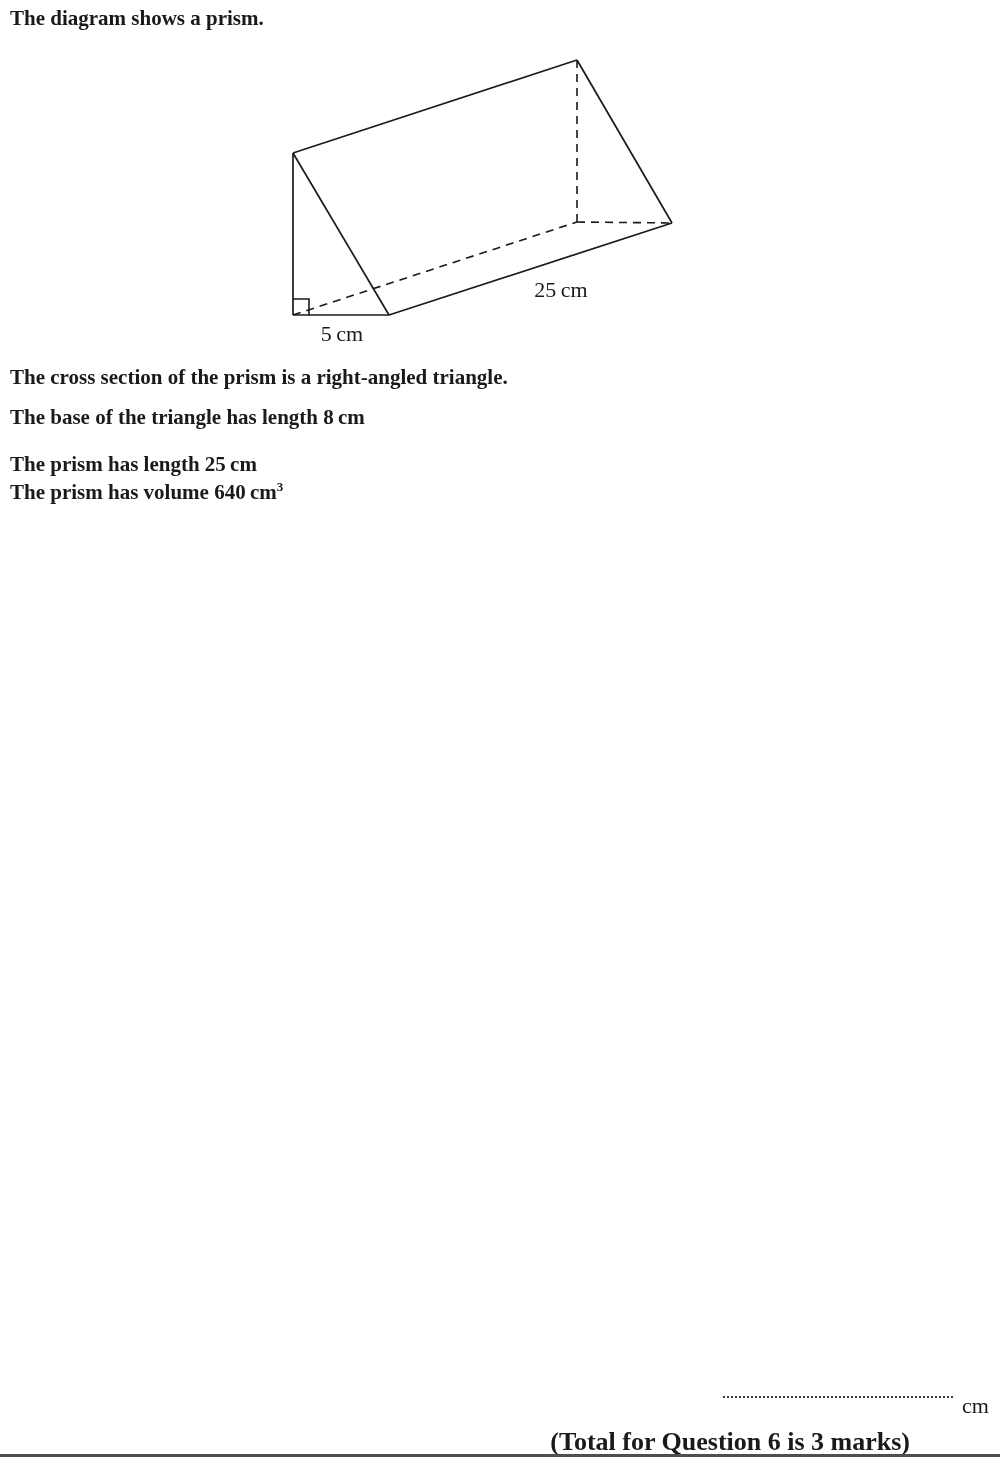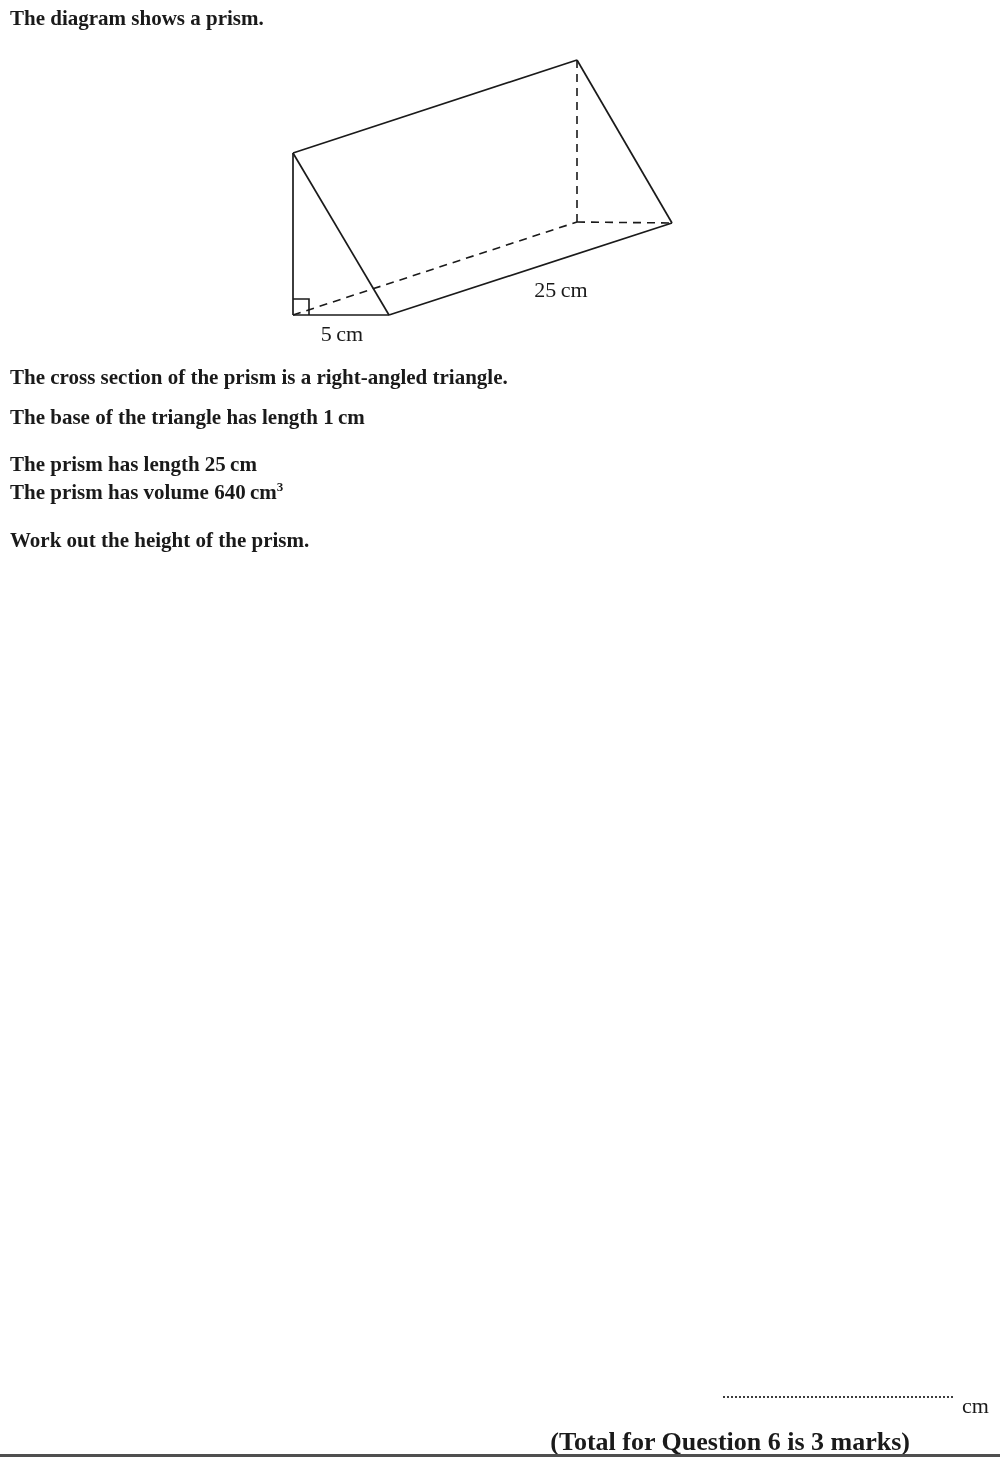--- a/index.html
+++ b/index.html
@@ -96,27 +96,26 @@
     </g>
 
     <polyline points="309,315 309,299 293,299" stroke="#1a1a1a" stroke-width="1.6" fill="none"></polyline>
 
     <text x="561" y="297" text-anchor="middle">25 cm</text>
     <text x="342" y="341" text-anchor="middle">5 cm</text>
   </svg>
 
   <div class="text-line" style="top:363px">The cross section of the prism is a right-angled triangle.</div>
 
-  <div class="text-line" style="top:403px">The base of the triangle has length 1 cm</div>
+  <div class="text-line" style="top:403px">The base of the triangle has length 8 cm</div>
 
   <div class="text-line" style="top:450px">The prism has length 25 cm</div>
 
   <div class="text-line" style="top:478px"><span>The prism has volume 640 cm</span><sup>3</sup></div>
 
-  <div class="text-line" style="top:526px">Work out the height of the prism.</div>
 
   <div class="answer-dotted-line"></div>
 
   <div class="answer-unit">cm</div>
 
   <div class="total-marks">(Total for Question 6 is 3 marks)</div>
 
   <div class="footer-divider"></div>
 
 </div>

